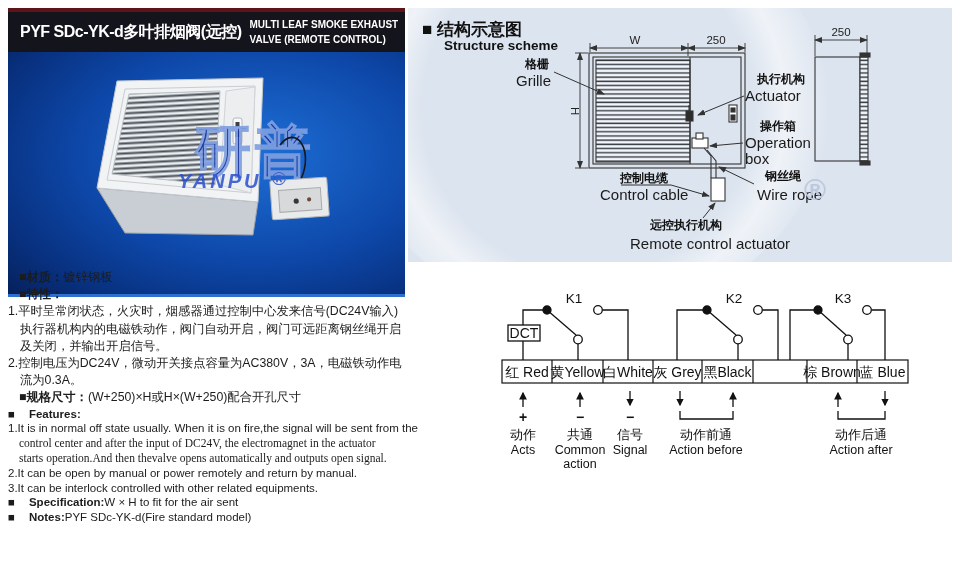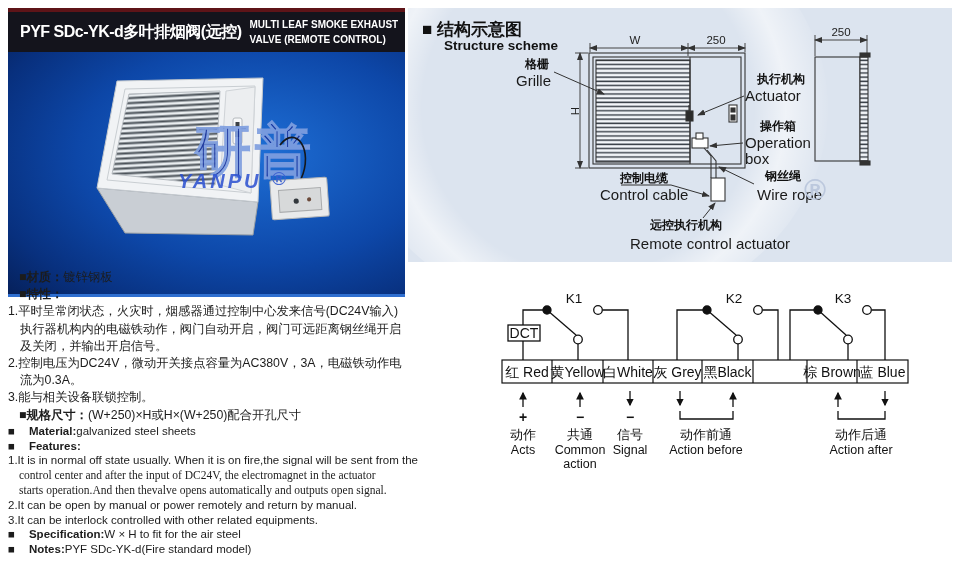--- a/index.html
+++ b/index.html
@@ -185,31 +185,29 @@
   </div>
 
   <div class="specs">
     <div class="cnline"><span class="b">■材质：</span><span>镀锌钢板</span></div>
     <div class="cnline b">■特性：</div>
     <div class="cnline">1.平时呈常闭状态，火灾时，烟感器通过控制中心发来信号(DC24V输入)</div>
     <div class="cnline ind-cn">执行器机构内的电磁铁动作，阀门自动开启，阀门可远距离钢丝绳开启</div>
     <div class="cnline ind-cn">及关闭，并输出开启信号。</div>
     <div class="cnline">2.控制电压为DC24V，微动开关接点容量为AC380V，3A，电磁铁动作电</div>
     <div class="cnline ind-cn">流为0.3A。</div>
-    <div class="cnline">3.能与相关设备联锁控制。</div>
     <div class="cnline"><span class="b">■规格尺寸：</span><span>(W+250)×H或H×(W+250)配合开孔尺寸</span></div>
 
-    <div class="enline"><span class="sq">■</span><span class="b">Material:</span><span>galvanized steel sheets</span></div>
     <div class="enline"><span class="sq">■</span><span class="b">Features:</span></div>
     <div class="enline">1.It is in normal off state usually. When  it is on fire,the signal will  be sent from the</div>
     <div class="enline ind-en">control  center and after the  input of DC24V, the  electromagnet in the  actuator</div>
     <div class="enline ind-en">starts operation.And then thevalve opens automatically and outputs open signal.</div>
     <div class="enline">2.It can be open by manual or power remotely and return by manual.</div>
     <div class="enline">3.It can be interlock controlled with other related equipments.</div>
-    <div class="enline"><span class="sq">■</span><span class="b">Specification:</span><span>W × H to fit for the  air steel</span></div>
+    <div class="enline"><span class="sq">■</span><span class="b">Specification:</span><span>W × H to fit for the  air sent</span></div>
     <div class="enline"><span class="sq">■</span><span class="b">Notes:</span><span>PYF SDc-YK-d(Fire standard model)</span></div>
   </div>
 
   <div class="wiring">
     <svg width="430" height="195" viewBox="0 0 430 195">
       <defs>
         <marker id="w-arr" orient="auto" markerWidth="8" markerHeight="8" refX="5" refY="3">
             <path d="M0,0L6,3L0,6Z" fill="#111"></path>
           </marker>
       </defs>

